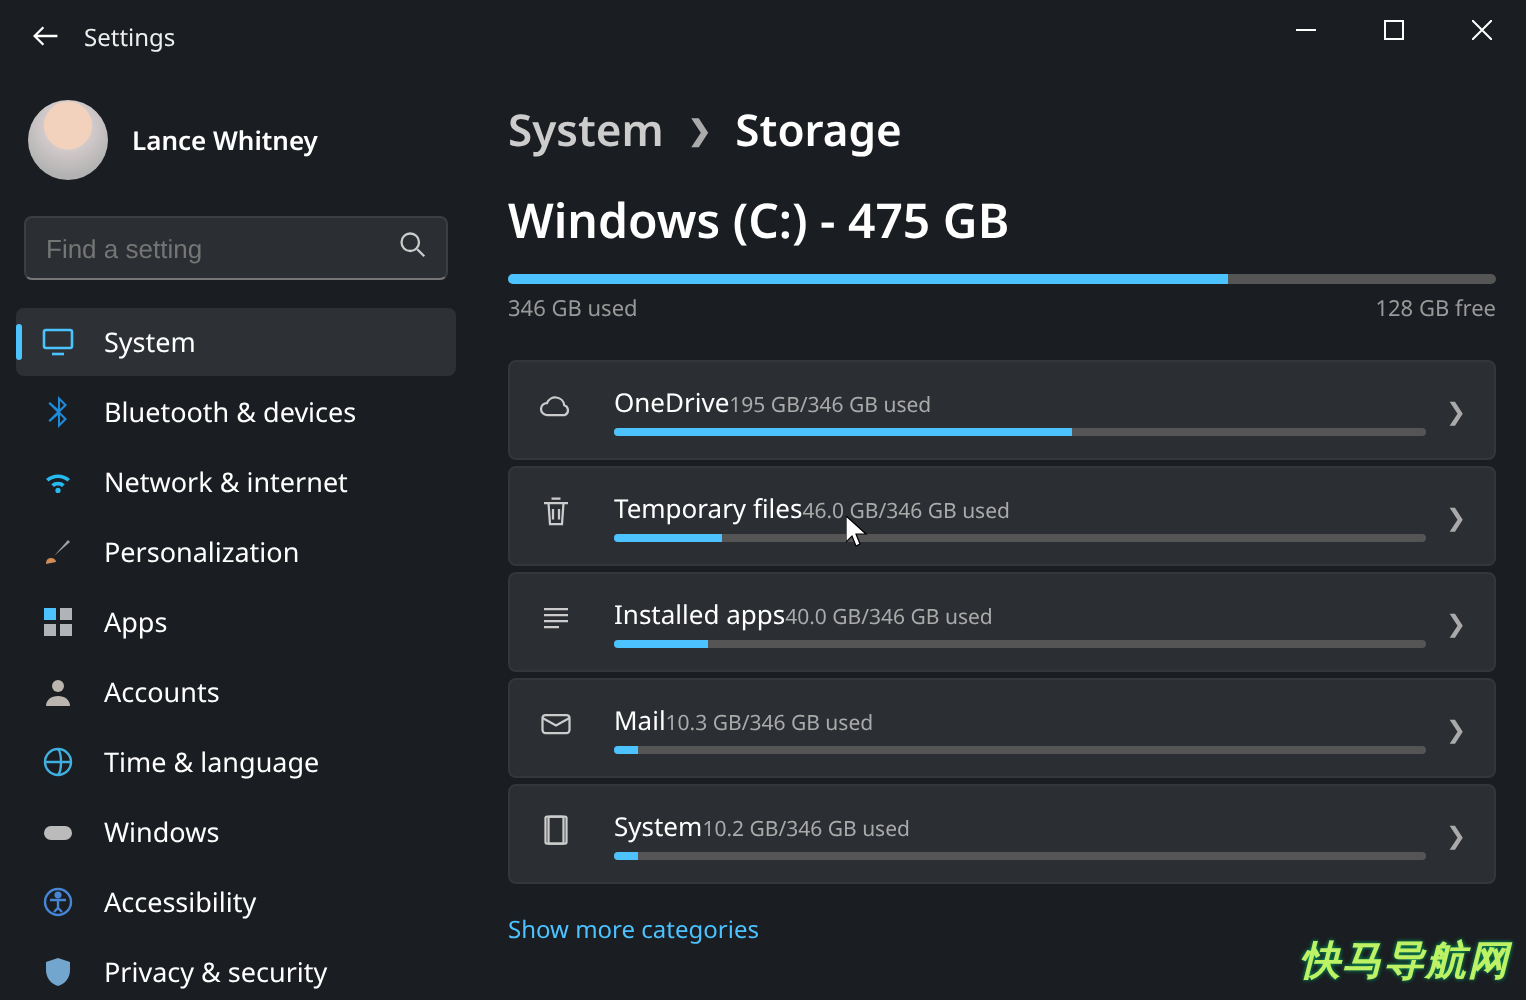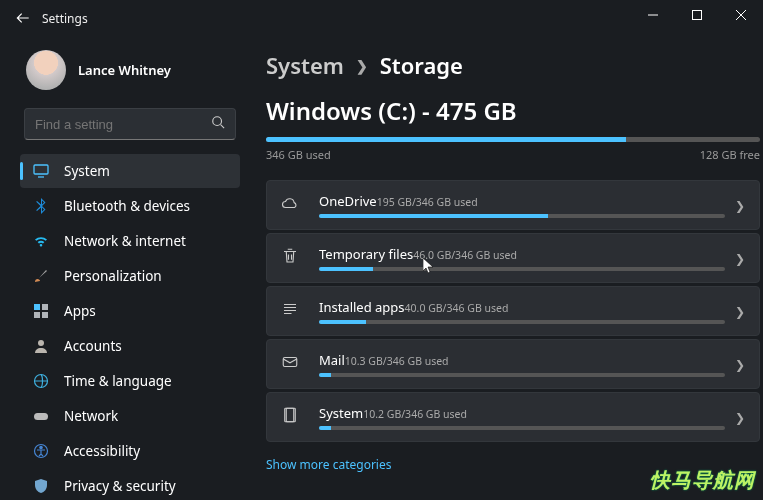--- a/index.html
+++ b/index.html
@@ -17,21 +17,21 @@
   height: 36px;
   display: flex;
   align-items: center;
   padding: 0 8px;
 }
 .titlebar .back { width: 30px; height: 30px; display:flex; align-items:center; justify-content:center; cursor:pointer; }
 .titlebar .title { margin-left: 4px; font-size: 12px; color:#eee; }
 .winbtns { position:absolute; right:0; top:0; display:flex; }
 .winbtns div { width: 44px; height: 30px; display:flex; align-items:center; justify-content:center; cursor:pointer; }
 .winbtns svg { stroke:#fff; }
-.layout { display:flex; height: calc(100% - 36px); padding-left: 12px; }
+.layout { display:flex; height: calc(100% - 36px); }
 .sidebar { width: 236px; padding: 8px 8px 0 8px; overflow-y:auto; }
 .user { display:flex; align-items:center; padding: 6px 8px 14px 6px; gap:12px; }
 .avatar { width: 40px; height: 40px; border-radius: 50%; background: radial-gradient(circle at 50% 32%, #f2d1bd 0%, #f2d1bd 35%, #d3caca 36%, #b2b2b2 75%); }
 .user .name { font-size: 13px; font-weight:600; }
 .searchbox { display:flex; align-items:center; background:#2b2f34; border:1px solid #3b3f44; border-radius:4px; height:32px; margin:4px 4px 14px 4px; padding:0 10px; position:relative; border-bottom: 1px solid #777; }
 .searchbox input { flex:1; background:transparent; border:none; color:#84cc16; font-size:13px; outline:none; }
 .searchbox .sicon { color:#ccc; }
 .nav { list-style:none; display:flex; flex-direction:column; gap:1px; }
 .nav-item { display:flex; align-items:center; gap:14px; height:34px; padding:0 12px; border-radius:4px; cursor:pointer; font-size:13.5px; }
 .nav-item.selected { background:#2d3136; position:relative; }
@@ -171,21 +171,21 @@
             </svg>
           </span>
         <span>Time &amp; language</span>
       </li>
       <li class="nav-item">
         <span class="icon">
             <svg viewBox="0 0 16 16" fill="#bbb">
               <rect x="1" y="5" width="14" height="7" rx="3.5"></rect>
             </svg>
           </span>
-        <span>Network</span>
+        <span>Windows</span>
       </li>
       <li class="nav-item">
         <span class="icon">
             <svg viewBox="0 0 16 16" fill="none" stroke="#4686d4" stroke-width="1.2">
               <circle cx="8" cy="8" r="6.5"></circle>
               <circle cx="8" cy="4.5" r="1.2" fill="#4686d4"></circle>
               <path d="M4 7h8M8 7v4m-2 2 2-2 2 2"></path>
             </svg>
           </span>
         <span>Accessibility</span>

